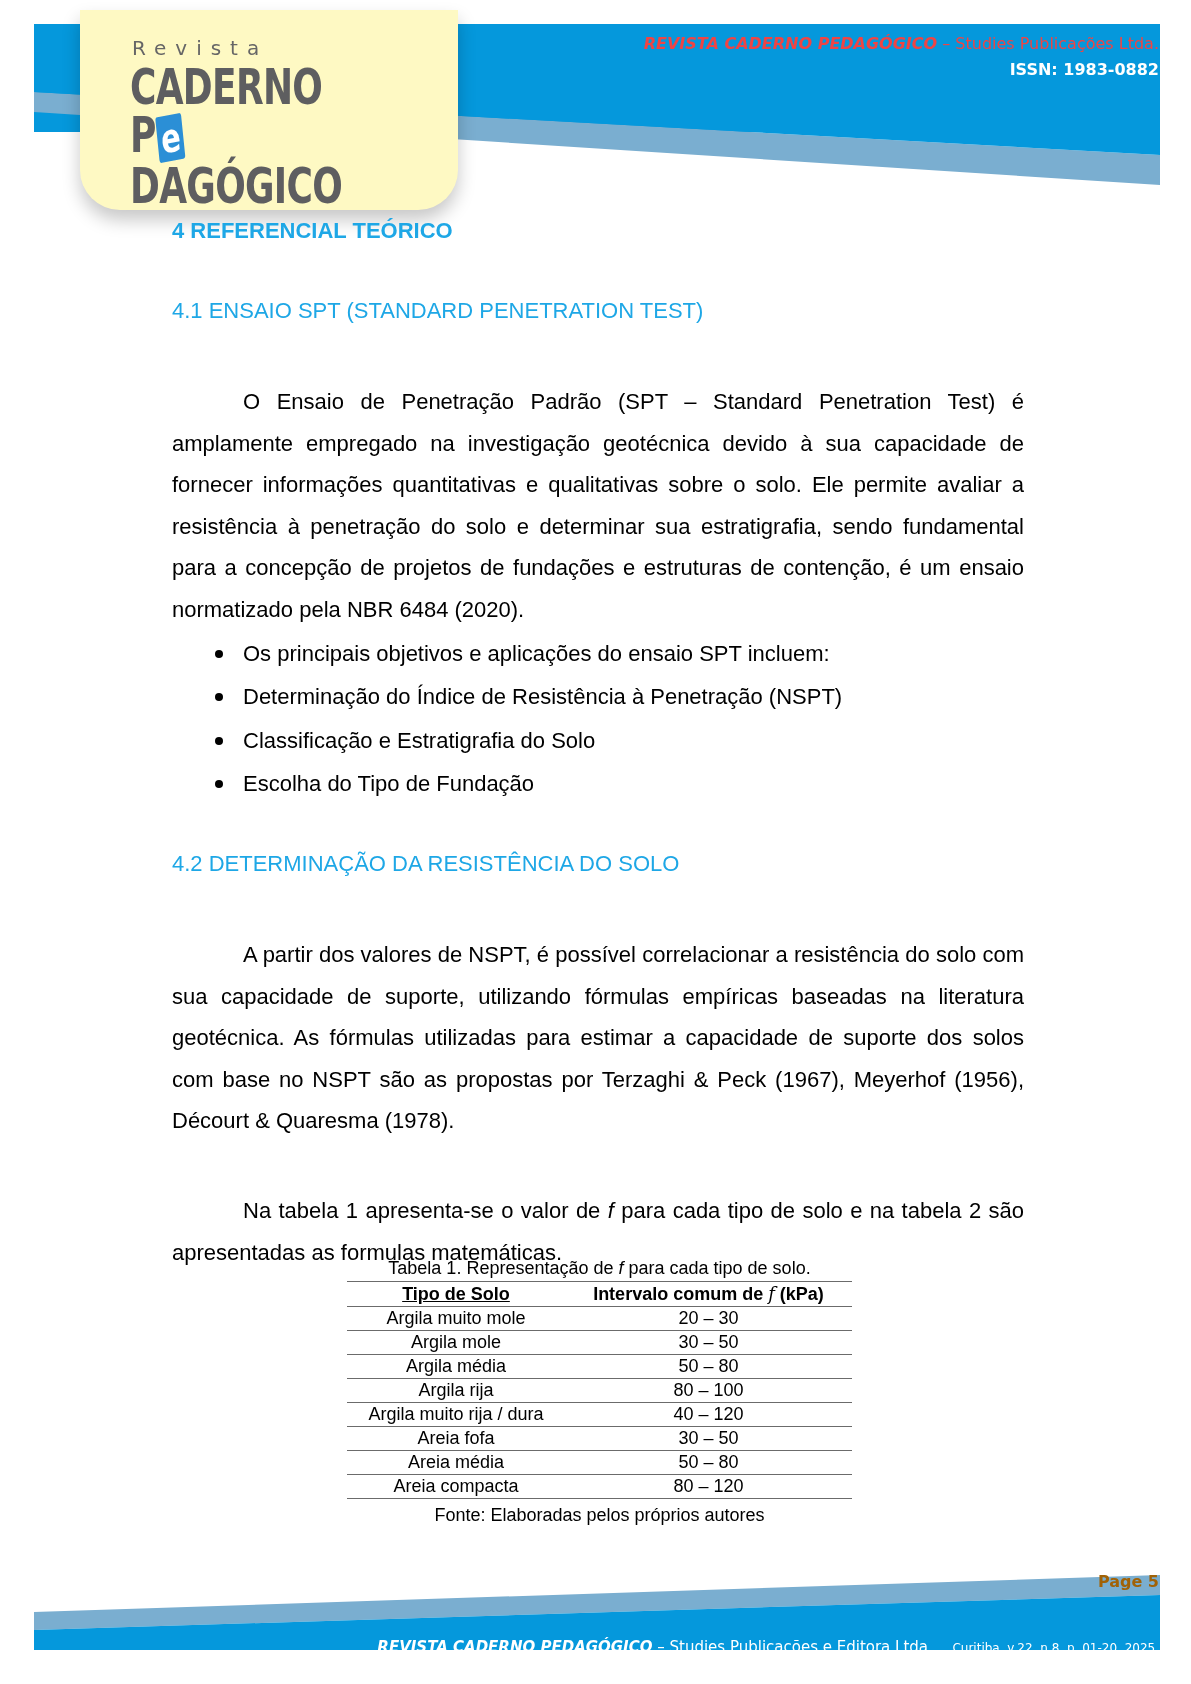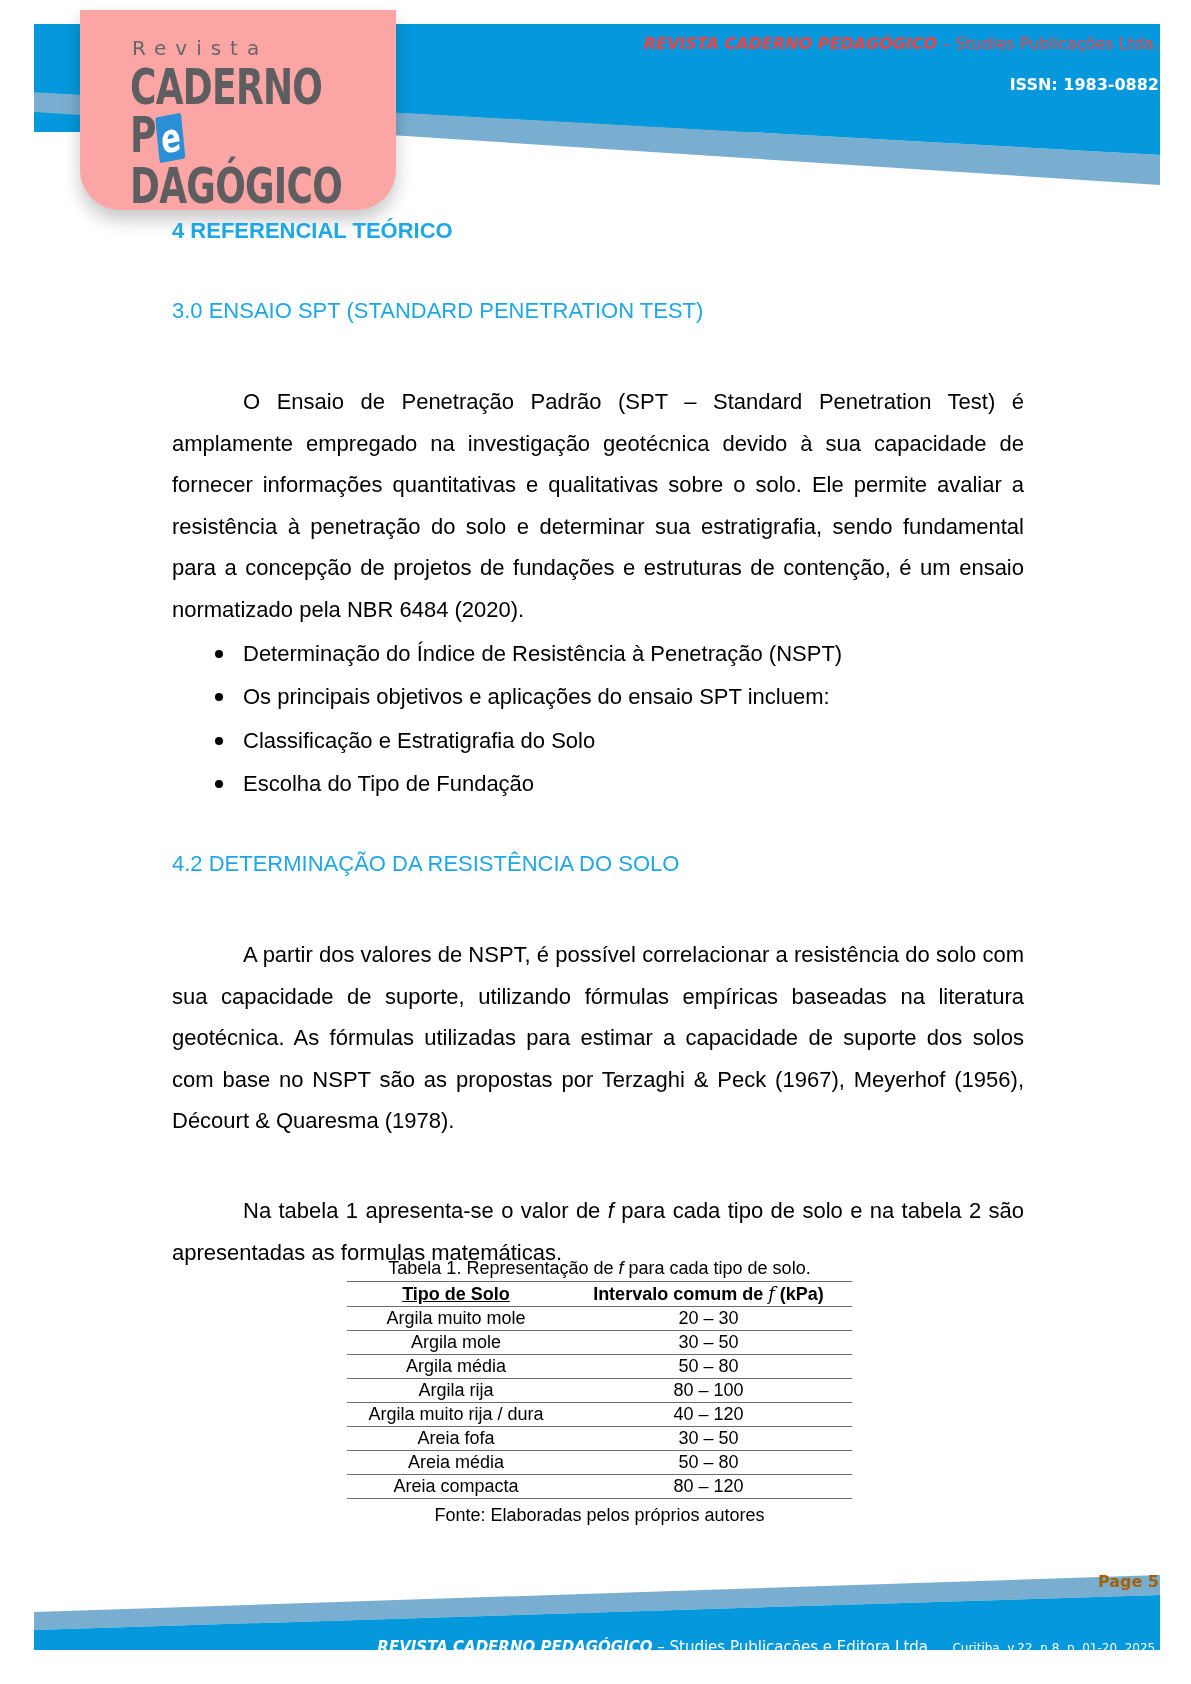--- a/index.html
+++ b/index.html
@@ -3,23 +3,23 @@
 <meta charset="utf-8">
 <style>
   html, body { margin:0; padding:0; background:#ffffff; }
   body { width:1191px; height:1684px; position:relative; overflow:hidden; font-family:"Liberation Sans", sans-serif; color:#000; }
 
   
   .hdr-blue { position:absolute; left:34px; top:24px; width:1126px; height:108px; background:#0598dc; }
   .hdr-grey { position:absolute; left:34px; top:0; width:1126px; height:200px; pointer-events:none; }
   .hdr-text1 { position:absolute; right:32px; top:34px; color:#ef4444; font-size:16px; font-family:"DejaVu Sans", sans-serif; white-space:nowrap; }
   .hdr-text1 b { font-style:italic; font-weight:bold; }
-  .hdr-text2 { position:absolute; right:32px; top:60px; color:#fff; font-size:16px; font-weight:bold; font-family:"DejaVu Sans", sans-serif;margin-top:15px; }
+  .hdr-text2 { position:absolute; right:32px; top:60px; color:#fff; font-size:16px; font-weight:bold; font-family:"DejaVu Sans", sans-serif; }
 
-  .logo-card { position:absolute; left:80px; top:10px; width:316px; height:200px; background:#fca5a5; border-radius:0 0 40px 40px; box-shadow:0 10px 18px rgba(0,0,0,0.22); }
+  .logo-card { position:absolute; left:80px; top:10px; width:378px; height:200px; background:#fef9c3; border-radius:0 0 40px 40px; box-shadow:0 10px 18px rgba(0,0,0,0.22); }
   .logo-revista { position:absolute; left:52px; top:26px; font-size:20px; letter-spacing:9px; color:#666; font-family:"DejaVu Sans", sans-serif; }
   .logo-line { position:absolute; left:50px; font-family:"DejaVu Sans", sans-serif; font-weight:bold; color:#5e5e60; font-size:50px; letter-spacing:-1px; transform:scaleX(0.72); transform-origin:left top; line-height:1; }
   .logo-l1 { top:52px; }
   .logo-l2 { top:100px; }
   .logo-e { display:inline-block; width:36px; height:46px; background:#2b8fd6; color:#fff; text-align:center; transform:rotate(-8deg); border-radius:3px; margin:0 2px; font-size:40px; line-height:46px; }
 
   
   .h1 { position:absolute; left:172px; top:218px; font-size:22px; font-weight:bold; color:#1ea7e6; }
   .h2 { position:absolute; left:172px; font-size:22px; color:#1ea7e6; }
   .p { position:absolute; left:172px; width:852px; font-size:22px; line-height:41.5px; text-align:justify;margin-top:14px; }
@@ -56,27 +56,27 @@
 <div class="hdr-text1"><b>REVISTA CADERNO PEDAGÓGICO</b><span> – Studies Publicações Ltda.</span></div>
 <div class="hdr-text2">ISSN: 1983-0882</div>
 
 <div class="logo-card">
   <div class="logo-revista">Revista</div>
   <div class="logo-line logo-l1">CADERNO</div>
   <div class="logo-line logo-l2"><span>P</span><span class="logo-e">e</span><span>DAGÓGICO</span></div>
 </div>
 
 <div class="h1">4 REFERENCIAL TEÓRICO</div>
-<div class="h2" style="top:298px;">3.0 ENSAIO SPT (STANDARD PENETRATION TEST)</div>
+<div class="h2" style="top:298px;">4.1 ENSAIO SPT (STANDARD PENETRATION TEST)</div>
 
 <div class="p" style="top:367px;"><span class="indent"></span><span>O Ensaio de Penetração Padrão (SPT – Standard Penetration Test) é amplamente empregado na investigação geotécnica devido à sua capacidade de fornecer informações quantitativas e qualitativas sobre o solo. Ele permite avaliar a resistência à penetração do solo e determinar sua estratigrafia, sendo fundamental para a concepção de projetos de fundações e estruturas de contenção, é um ensaio normatizado pela NBR 6484 (2020).</span></div>
 
 <ul class="bullets">
+  <li><span class="dot"></span><span>Os principais objetivos e aplicações do ensaio SPT incluem:</span></li>
   <li><span class="dot"></span><span>Determinação do Índice de Resistência à Penetração (NSPT)</span></li>
-  <li><span class="dot"></span><span>Os principais objetivos e aplicações do ensaio SPT incluem:</span></li>
   <li><span class="dot"></span><span>Classificação e Estratigrafia do Solo</span></li>
   <li><span class="dot"></span><span>Escolha do Tipo de Fundação</span></li>
 </ul>
 
 <div class="h2" style="top:851px;">4.2 DETERMINAÇÃO DA RESISTÊNCIA DO SOLO</div>
 
 <div class="p" style="top:920px;"><span class="indent"></span><span>A partir dos valores de NSPT, é possível correlacionar a resistência do solo com sua capacidade de suporte, utilizando fórmulas empíricas baseadas na literatura geotécnica. As fórmulas utilizadas para estimar a capacidade de suporte dos solos com base no NSPT são as propostas por Terzaghi &amp; Peck (1967), Meyerhof (1956), Décourt &amp; Quaresma (1978).</span></div>
 <div class="p" style="top:1176px;"><span class="indent"></span><span>Na tabela 1 apresenta-se o valor de </span><span class="ital">f</span><span> para cada tipo de solo e na tabela 2 são apresentadas as formulas matemáticas.</span></div>
 
 <div class="tbl-caption"><span>Tabela 1. Representação de </span><i>f</i><span> para cada tipo de solo.</span></div>

